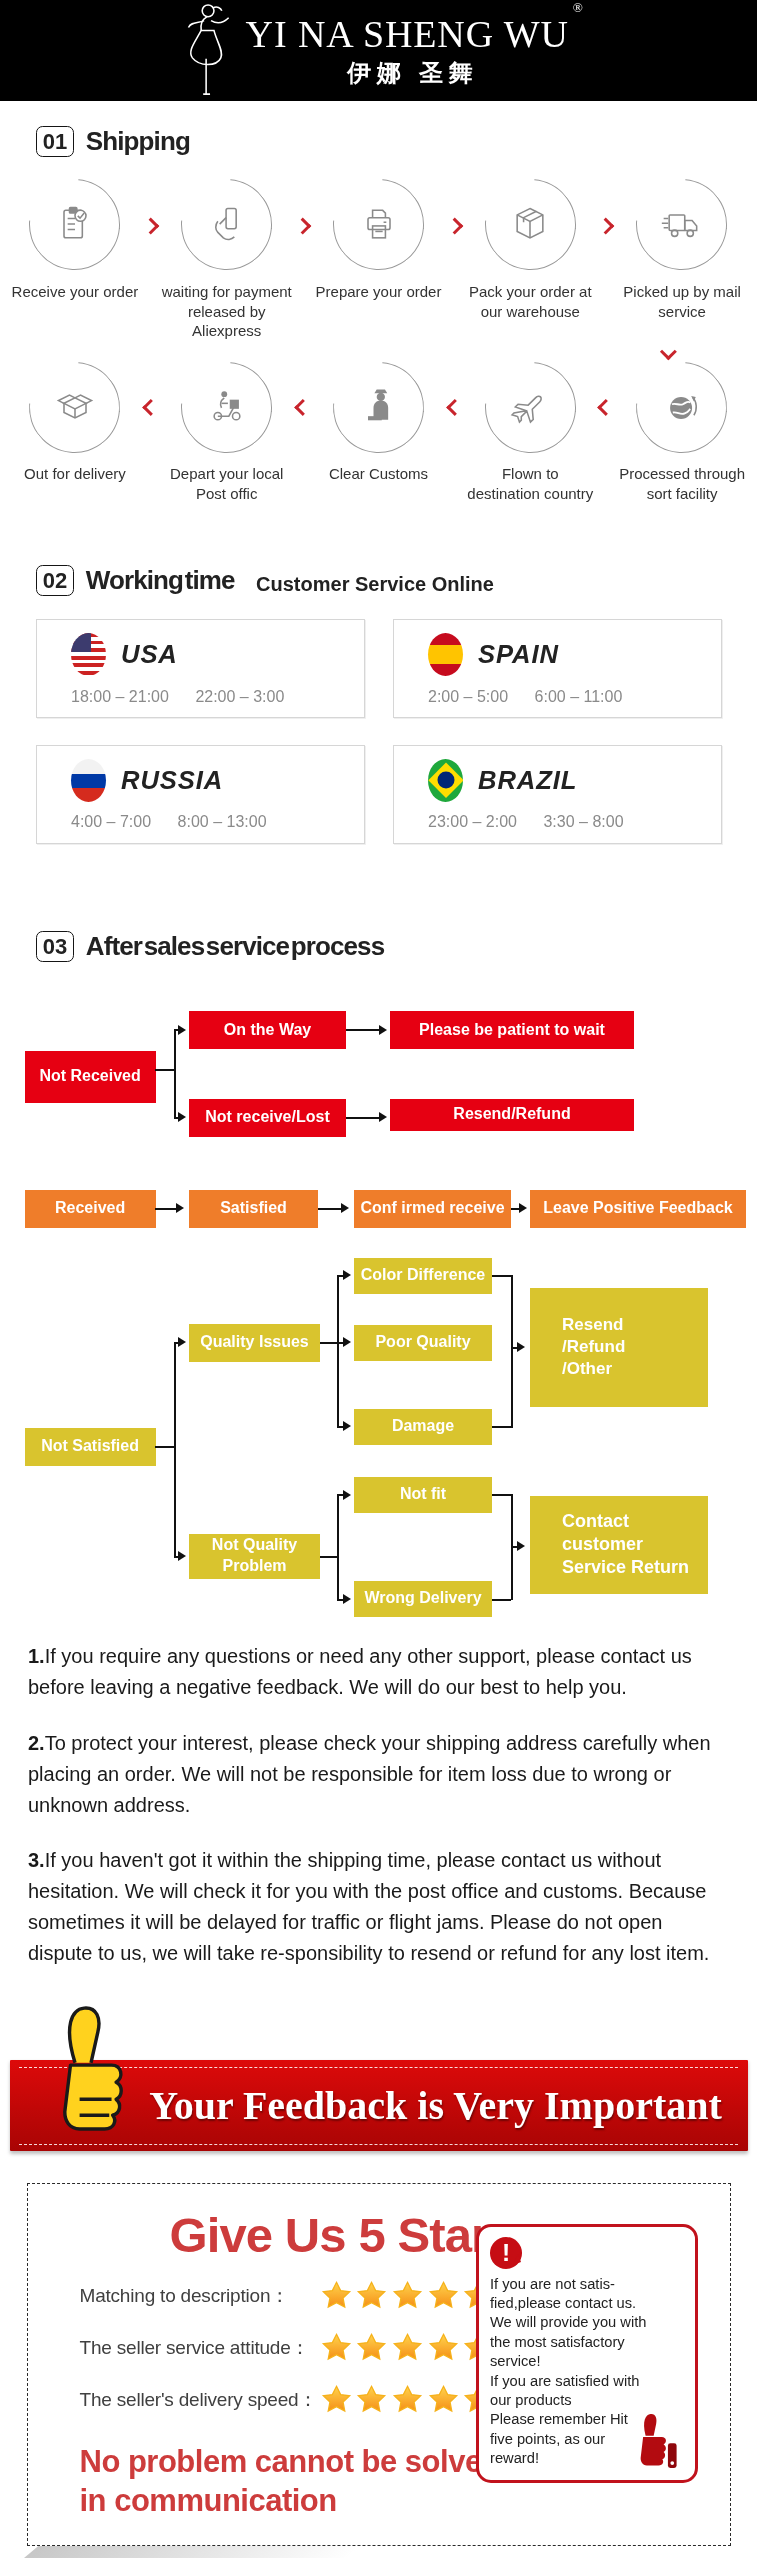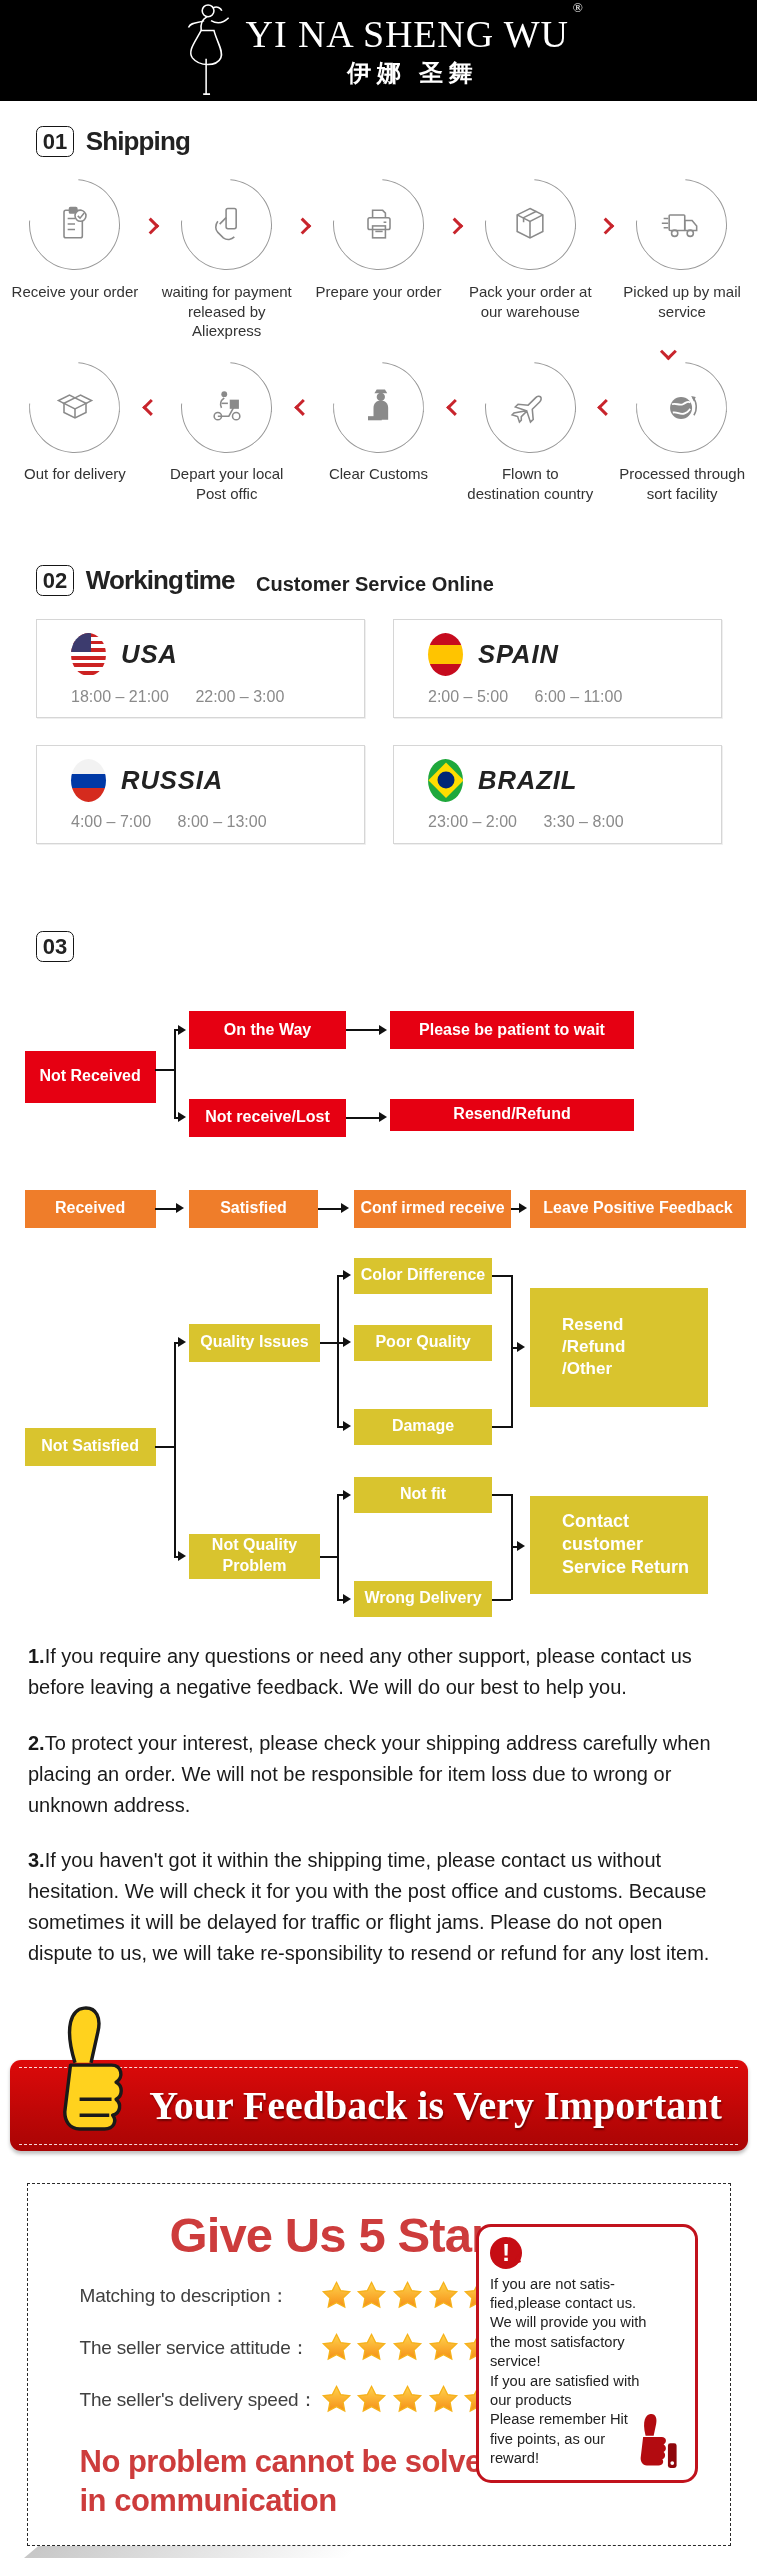--- a/index.html
+++ b/index.html
@@ -59,21 +59,21 @@
   .ln{position:absolute;background:#111;}
   .ar{position:absolute;width:0;height:0;border:5.7px solid transparent;border-left:8.5px solid #111;}
 
   
   .notes{margin:24.6px 36px 0 28px;}
   .note{font-size:20px;line-height:1.55;margin-bottom:24.6px;color:#1a1a1a;}
   .note b{font-weight:bold;}
 
   
   .bannerwrap{position:relative;margin:91px 9.5px 0;}
-  .banner{height:91px;border-radius:11px;background:linear-gradient(180deg,#dd0a0a,#a80404);position:relative;display:flex;align-items:center;justify-content:center;box-shadow:0 2.8px 3.8px rgba(0,0,0,.25);}
+  .banner{height:91px;border-radius:1px;background:linear-gradient(180deg,#dd0a0a,#a80404);position:relative;display:flex;align-items:center;justify-content:center;box-shadow:0 2.8px 3.8px rgba(0,0,0,.25);}
   .banner::before{content:"";position:absolute;left:9.5px;right:9.5px;top:6.6px;bottom:6.6px;border-top:1.9px dashed rgba(255,255,255,.85);border-bottom:1.9px dashed rgba(255,255,255,.85);}
   .bannertext{font-family:"Liberation Serif",serif;font-size:40px;font-weight:bold;color:#fff;text-shadow:0.9px 1.9px 1.9px rgba(0,0,0,.4);padding-left:114px;white-space:nowrap;}
   .bthumb{position:absolute;left:24.6px;top:-59px;}
 
   
   .starsbox{border:1.9px dashed #2b2b2b;margin:32px 26.5px 0;position:relative;padding:17px 0 24.6px 0;min-height:312px;background:#fff;}
   .sb-shadow{position:absolute;left:3.8px;bottom:-13.3px;width:46%;height:12.3px;background:linear-gradient(to right,#a9a9a9,rgba(170,170,170,0));transform:skewX(-50deg);opacity:.65;}
   .gtitle{font-size:49px;font-weight:bold;color:#cd3c3c;letter-spacing:-0.9px;margin:5.7px 0 17px 142px;}
   .rrow{display:flex;align-items:center;margin:0 0 21px 52px;}
   .rlabel{font-size:19px;color:#404040;width:241px;letter-spacing:-0.2px;}
@@ -331,20 +331,21 @@
           <span>23:00 – 2:00</span>
           <span>3:30 – 8:00</span>
         </div>
       </div>
     </div>
   </div>
 
   <div style="margin-top:87px">
     <div class="sechead">
       <span class="secnum">03</span>
+      <span class="sectitle">After sales service process</span>
     </div>
 
     <div class="flow">
 
       <div class="fbox red" style="left:189px;top:7.6px;width:157px;height:38px">On the Way</div>
       <div class="fbox red" style="left:390px;top:7.6px;width:244px;height:38px">Please be patient to wait</div>
       <div class="fbox red" style="left:24.6px;top:47px;width:131px;height:52px">Not Received</div>
       <div class="fbox red" style="left:189px;top:95px;width:157px;height:38px">Not receive/Lost</div>
       <div class="fbox red" style="left:390px;top:95px;width:244px;height:32px">Resend/Refund</div>
       <div class="ln" style="left:155px;top:65px;width:19px;height:1.9px"></div>

